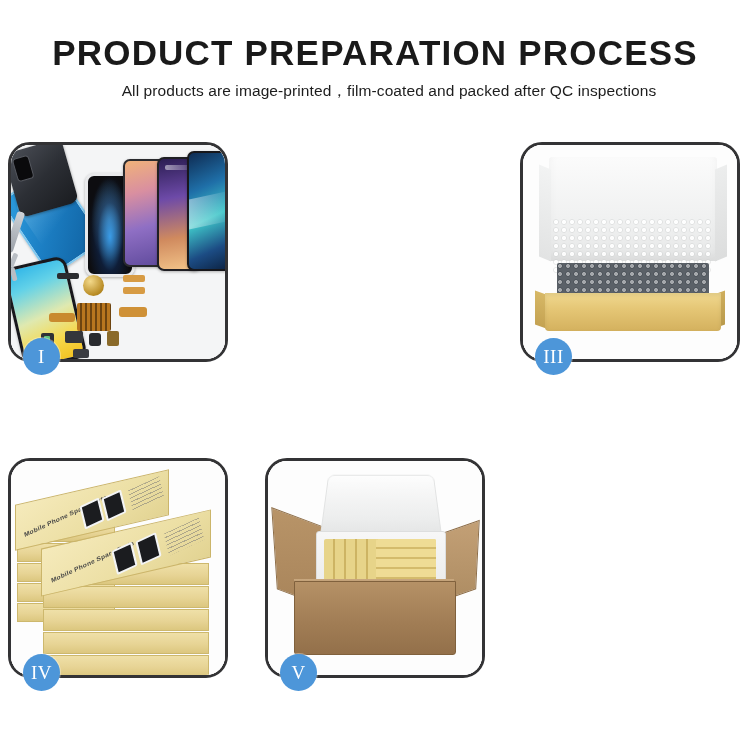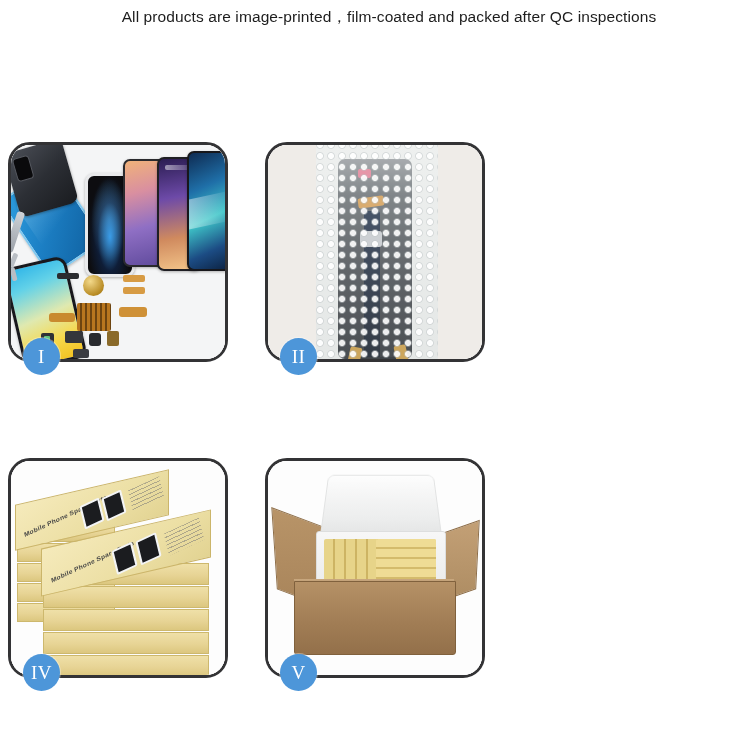--- a/index.html
+++ b/index.html
@@ -406,20 +406,21 @@
   .c6-tab1{position:absolute;left:48px;top:96px;width:16px;height:20px;background:rgba(140,113,80,0.6);}
   .c6-shadow{
     position:absolute;left:16px;top:18px;width:190px;height:30px;
     background:radial-gradient(ellipse at 60% 50%, rgba(225,228,230,0.9), rgba(255,255,255,0) 70%);
   }
 </style>
 </head>
 <body>
 
 <div class="header">
+  <h1 class="title">PRODUCT PREPARATION PROCESS</h1>
   <p class="subtitle">All products are image-printed，film-coated and packed after QC inspections</p>
 </div>
 
 <div class="grid">
 
   <div class="panel c1 r1">
     <div class="clip">
       <div class="p1bg"></div>
       <div class="screen s-blue-flat"></div>
       <div class="screen s-black-glass">
@@ -448,39 +449,33 @@
       <div class="part pt-sm3"></div>
       <div class="part pt-sm4"></div>
       <div class="part pt-sm5"></div>
       <div class="pt-tool"></div>
       <div class="pt-screw1"></div>
       <div class="pt-screw2"></div>
     </div>
     <div class="badge">I</div>
   </div>
 
-  <div class="panel c2 r1">
+
+  <div class="panel c3 r1">
     <div class="clip">
-      <div class="p2bg"></div>
-      <div class="bubblebag">
-        <div class="lcd-in-bag">
-          <div class="lcd-pink"></div>
-          <div class="lcd-tape"></div>
-          <div class="lcd-flex"></div>
-          <div class="lcd-chip"></div>
-          <div class="lcd-bottom"></div>
-          <div class="lcd-gold-l"></div>
-          <div class="lcd-gold-r"></div>
-        </div>
-        <div class="bubbles"></div>
-      </div>
+      <div class="p3bg"></div>
+      <div class="box3-lid"></div>
+      <div class="box3-foam"></div>
+      <div class="box3-contents"></div>
+      <div class="box3-tray-left"></div>
+      <div class="box3-tray-right"></div>
+      <div class="box3-tray-front"></div>
     </div>
-    <div class="badge">II</div>
+    <div class="badge">III</div>
   </div>
-
 
   <div class="panel c1 r2">
     <div class="clip">
       <div class="p4bg"></div>
       <div class="stackwrap">
 
         <div class="kbox" style="left:4px; top:52px; width:96px; height:17px;"></div>
         <div class="kbox" style="left:4px; top:72px; width:96px; height:17px;"></div>
         <div class="kbox" style="left:4px; top:92px; width:96px; height:17px;"></div>
         <div class="kbox" style="left:4px; top:112px; width:96px; height:17px;"></div>

